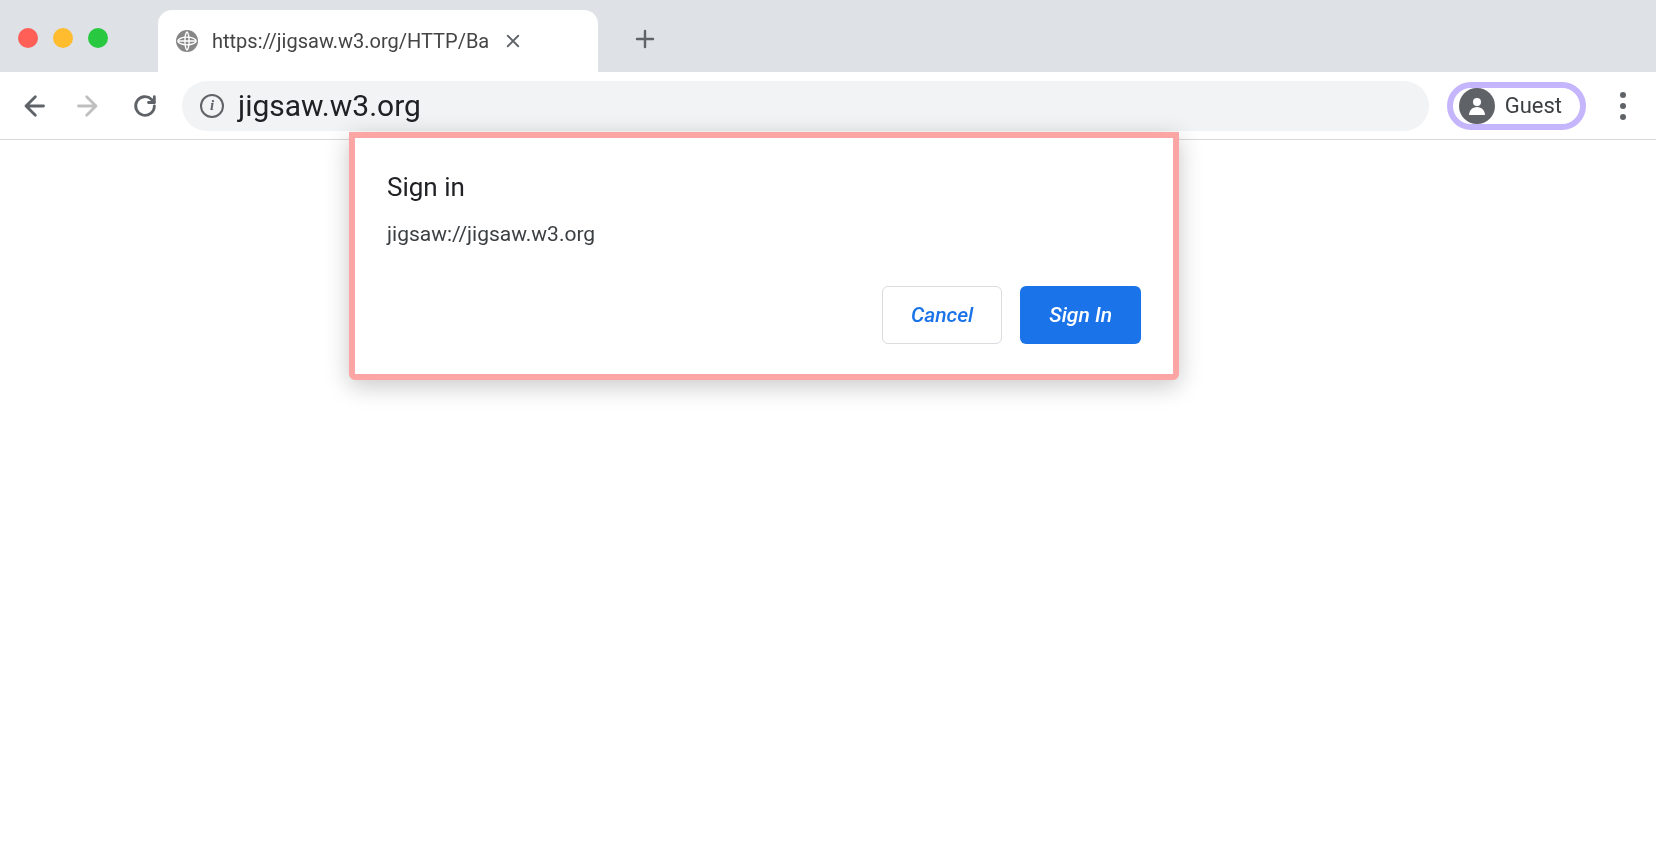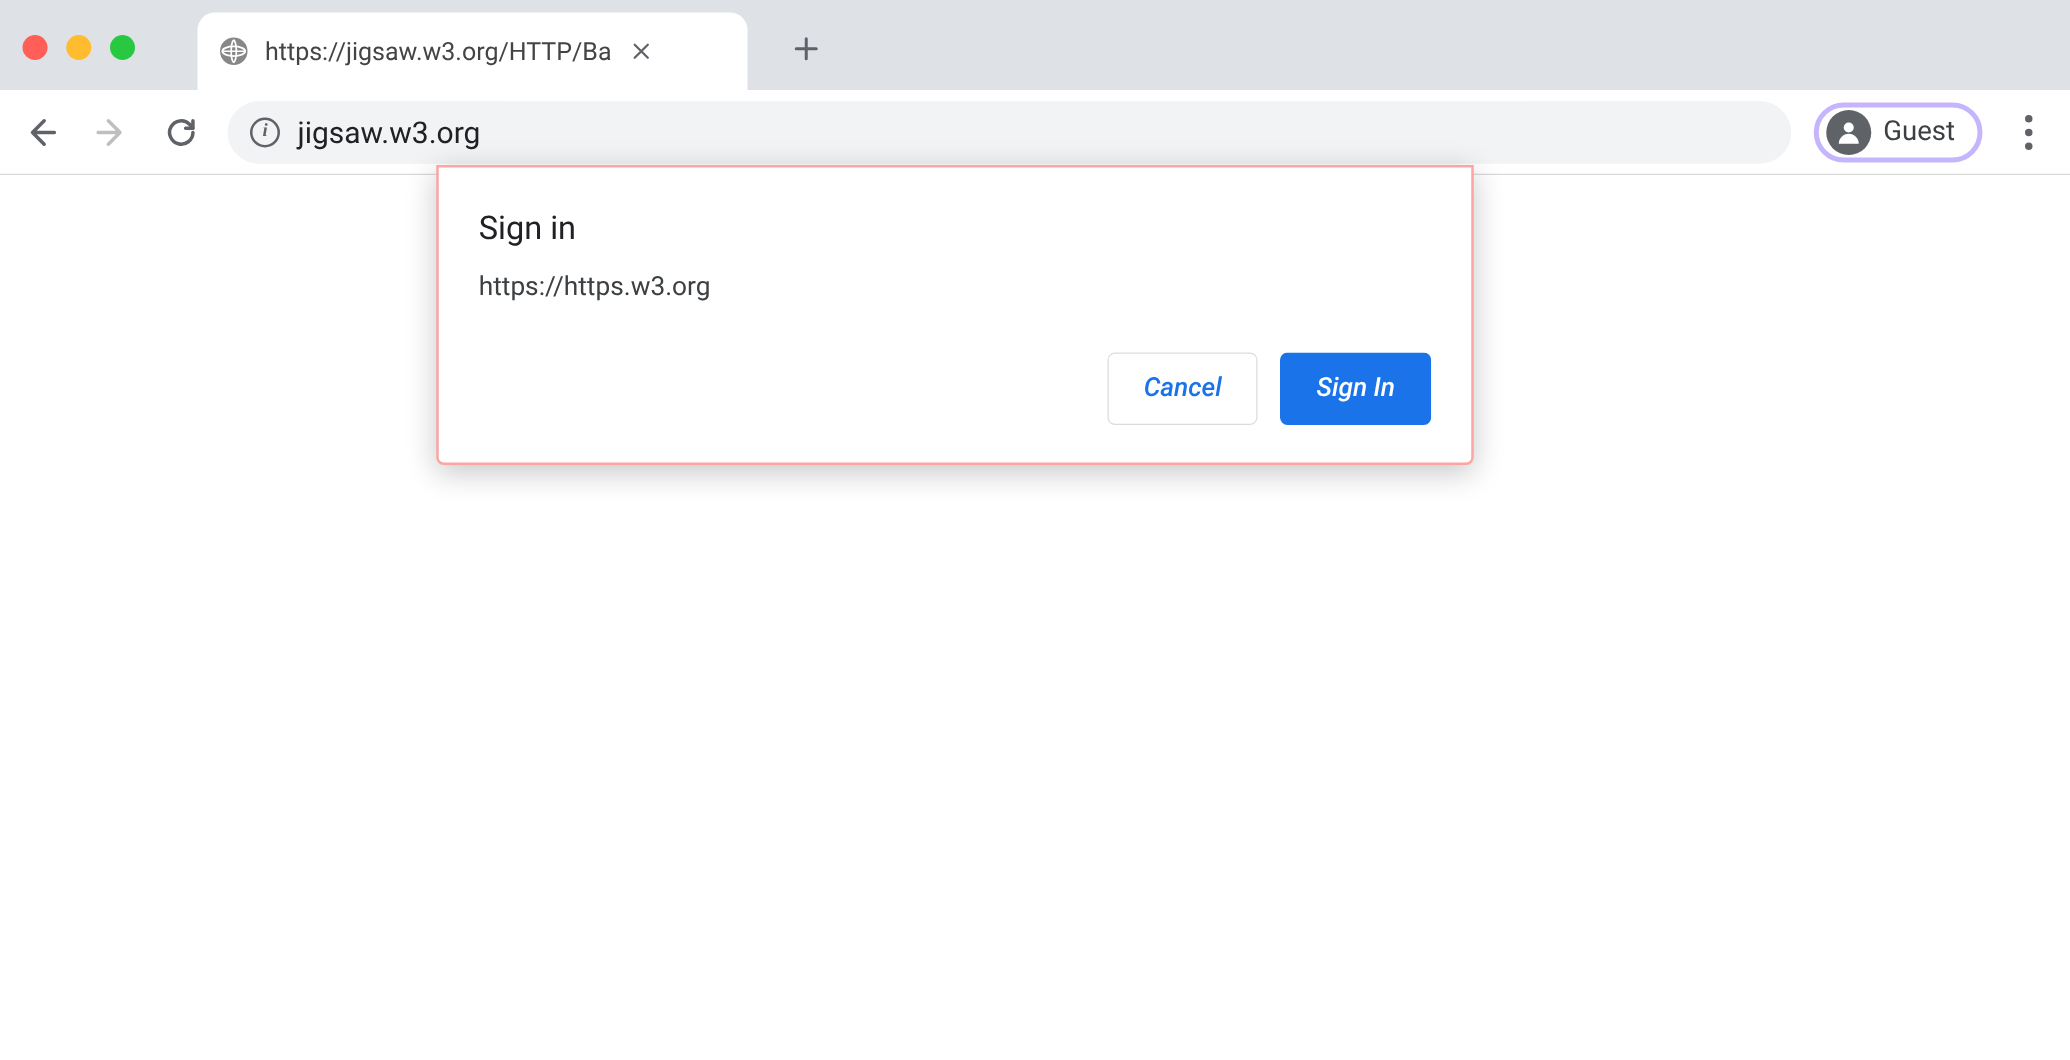--- a/index.html
+++ b/index.html
@@ -118,29 +118,29 @@
     border: 2px solid #5f6368;
     border-radius: 50%;
     display:flex;align-items:center;justify-content:center;
     font-size: 15px;
     color:#5f6368;
     font-family: Georgia, serif;
     font-style: italic;
     font-weight: bold;
   }
   .omnibox-text {
-    font-size: 24px;
+    font-size: 30px;
     color: #202124;
   }
 
   .profile {
     display:flex;
     align-items:center;
     gap: 10px;
-    border: 4px solid #c4b5fd;
+    border: 6px solid #c4b5fd;
     border-radius: 26px;
     padding: 4px 18px 4px 6px;
     height: 48px;
     cursor:pointer;
   }
   .avatar {
     width: 36px; height: 36px;
     background: #5f6368;
     border-radius: 50%;
     display:flex;align-items:center;justify-content:center;
@@ -167,21 +167,21 @@
     background: #fff;
   }
 
   
   .dialog {
     position: absolute;
     left: 349px;
     top: -8px;
     width: 830px;
     background: #fff;
-    border: 2px solid #fca5a5;
+    border: 6px solid #fca5a5;
     border-radius: 0 0 6px 6px;
     box-shadow: 0 6px 24px rgba(0,0,0,.22);
     padding: 34px 32px 30px 32px;
   }
   .dialog h2 {
     font-size: 26px;
     font-weight: 400;
     color: #202124;
     margin-bottom: 20px;
   }
@@ -311,21 +311,21 @@
         <span></span>
         <span></span>
         <span></span>
       </div>
   </div>
 </div>
 
 <div class="content">
   <div class="dialog">
     <h2>Sign in</h2>
-    <div class="origin">https://https.w3.org</div>
+    <div class="origin">jigsaw://jigsaw.w3.org</div>
 
 
 
     <div class="dialog-actions">
       <div class="btn btn-cancel">Cancel</div>
       <div class="btn btn-primary">Sign In</div>
     </div>
   </div>
 </div>
 

